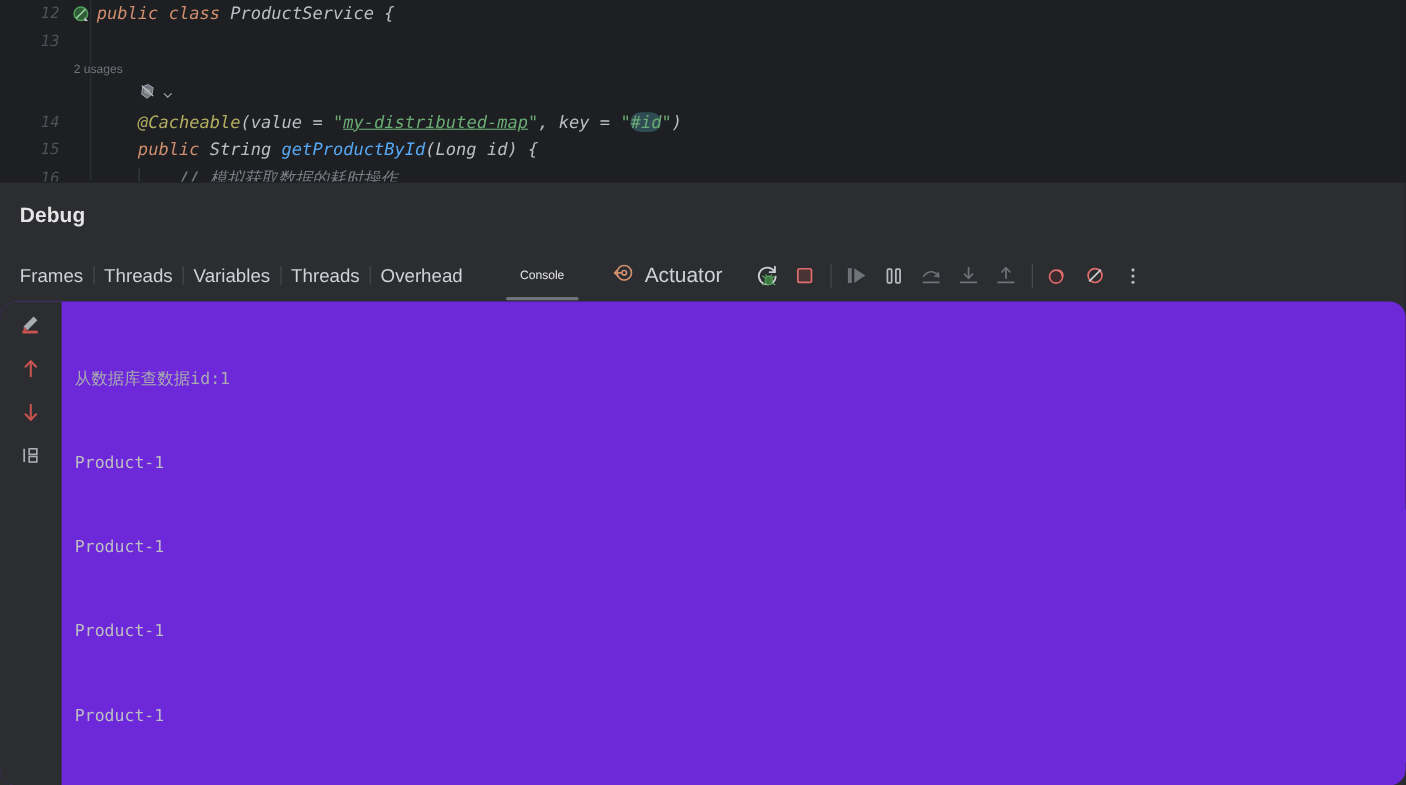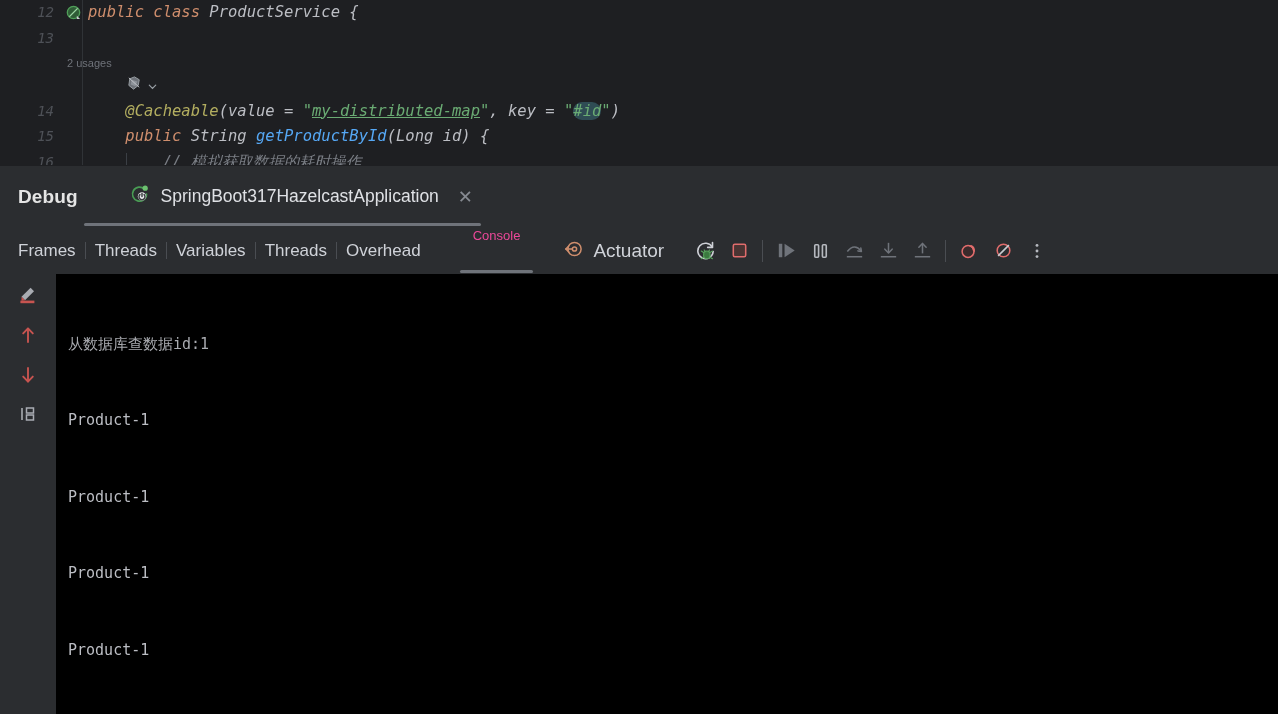--- a/index.html
+++ b/index.html
@@ -145,26 +145,26 @@
   .tabgroup .t {
     color: #cfd2d8;
     font-size: 17px;
     padding: 0 9px;
     position: relative;
   }
   .tabgroup .t:first-child { padding-left: 2px; }
   .tabsep { width: 1px; height: 17px; background: #4a4d52; }
   .console-tab {
     margin-left: 22px;
-    color: #ec4899;
-    font-size: 13px;
+    color: #e5e5e5;
+    font-size: 11px;
     padding: 0 13px;
     position: relative;
     height: 46px;
-    display: flex; align-items: flex-start;
+    display: flex; align-items: center;
   }
   .console-underline {
     position: absolute;
     left: 0; right: 0; bottom: 1px;
     height: 3px; background: #6f737a; border-radius: 2px;
   }
   .actuator {
     display: flex; align-items: center; gap: 8px;
     margin-left: 22px;
   }
@@ -173,23 +173,24 @@
   .tb-btn {
     width: 34px; height: 34px;
     display: flex; align-items: center; justify-content: center;
   }
   .vsep-tb { width: 1px; height: 22px; background: #4a4d52; margin: 0 6px; }
 
   
   .console-wrap {
     flex: 1;
     display: flex;
-    background: #000000;
+    background: #6d28d9;
     overflow: hidden;
     position: relative;
+    border-radius: 15px;
   }
   .console-gutter {
     width: 56px; min-width: 56px;
     background: #2b2d30;
     display: flex; flex-direction: column;
     align-items: center;
     padding-top: 6px;
     gap: 10px;
   }
   .cg-btn { width: 30px; height: 30px; display:flex; align-items:center; justify-content:center; }
@@ -271,34 +272,20 @@
       </div>
 
     </div>
   </div>
 
   <div class="debug-panel">
 
     <div class="debug-header">
       <span class="debug-title">Debug</span>
 
-      <div class="run-tab">
-        <span>
-          <svg width="22" height="22" viewBox="0 0 22 22">
-            <path d="M14.5 5.2 a7 7 0 1 0 2.0 5.0" fill="none" stroke="#499c54" stroke-width="1.7" stroke-linecap="round"></path>
-            <circle cx="15.2" cy="4.2" r="2.6" fill="#6cc16f"></circle>
-            <circle cx="12" cy="12.4" r="4.2" fill="#e8e9ed"></circle>
-            <path d="M12 9.6 L12 12.6" stroke="#3c3f41" stroke-width="1.5" stroke-linecap="round"></path>
-            <path d="M9.9 10.6 a3 3 0 1 0 4.2 0" fill="none" stroke="#3c3f41" stroke-width="1.5" stroke-linecap="round"></path>
-          </svg>
-        </span>
-        <span class="run-tab-label">SpringBoot317HazelcastApplication</span>
-        <span class="tab-close">✕</span>
-        <span class="run-tab-underline"></span>
-      </div>
     </div>
 
     <div class="debug-toolbar">
       <div class="tabgroup">
         <span class="t">Frames</span>
         <span class="tabsep"></span>
         <span class="t">Threads</span>
         <span class="tabsep"></span>
         <span class="t">Variables</span>
         <span class="tabsep"></span>

